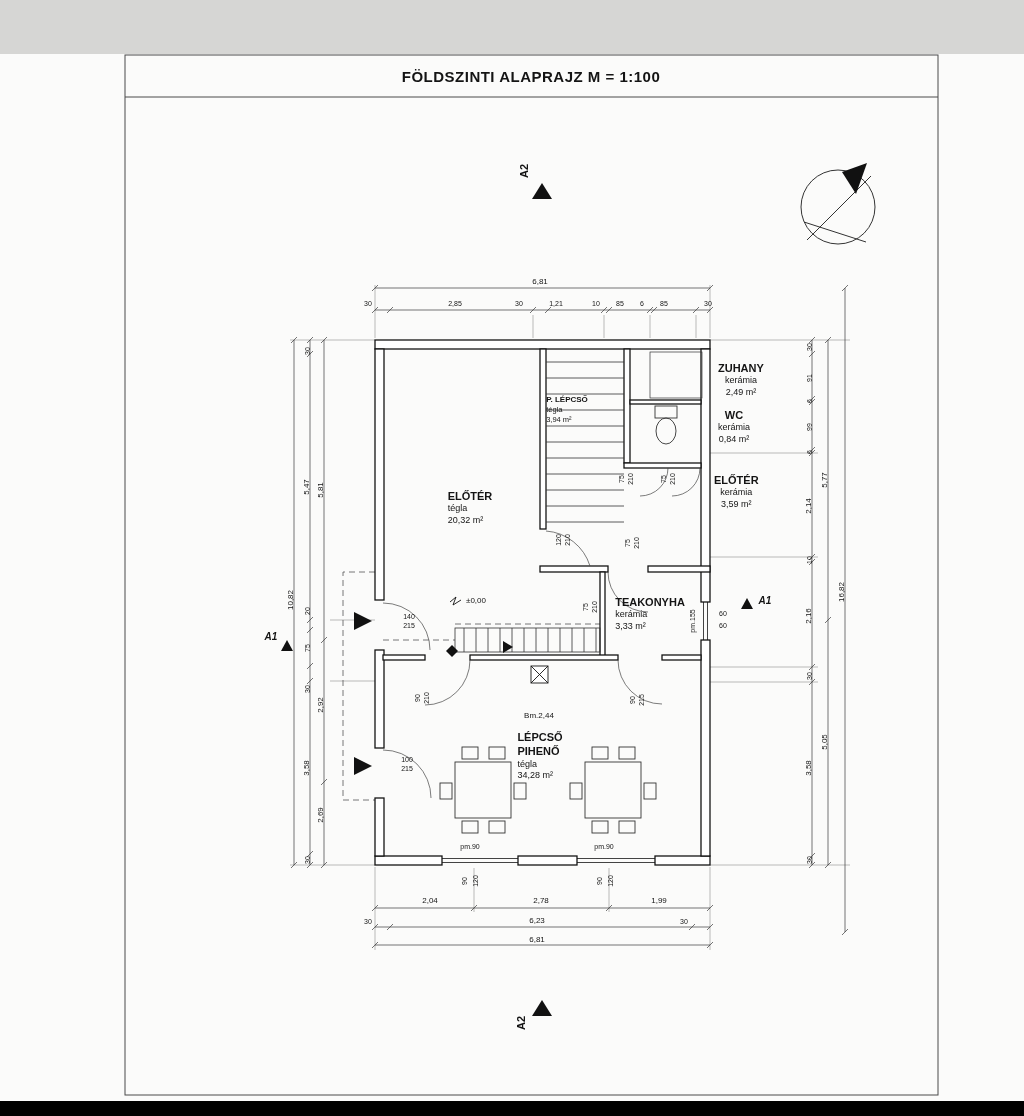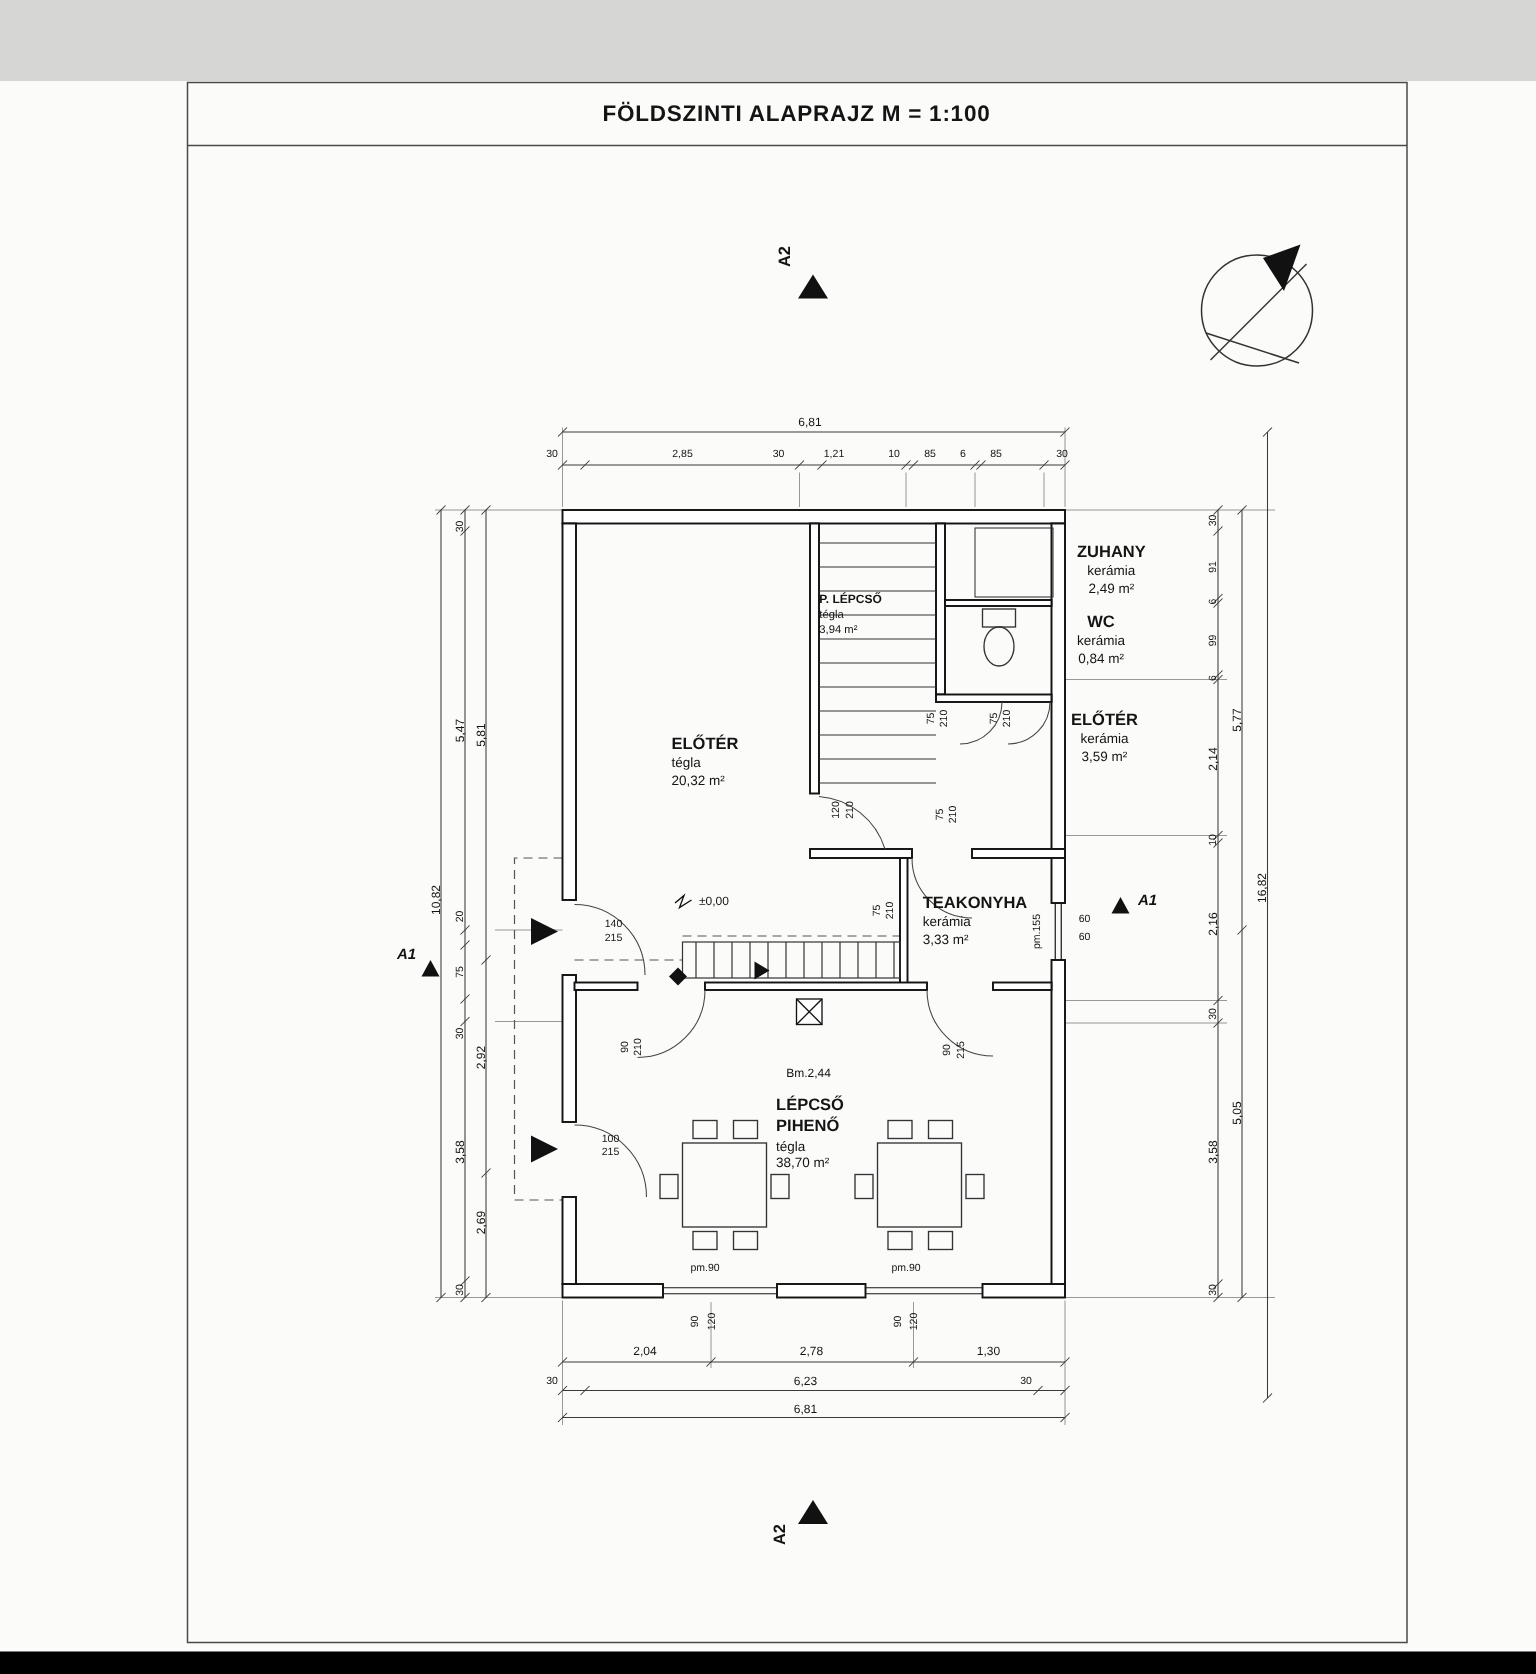--- a/index.html
+++ b/index.html
@@ -273,21 +273,21 @@
   <div class="lbl s7" style="left:519px;top:303px">30</div>
   <div class="lbl s7" style="left:556px;top:303px">1,21</div>
   <div class="lbl s7" style="left:596px;top:303px">10</div>
   <div class="lbl s7" style="left:620px;top:303px">85</div>
   <div class="lbl s7" style="left:642px;top:303px">6</div>
   <div class="lbl s7" style="left:664px;top:303px">85</div>
   <div class="lbl s7" style="left:708px;top:303px">30</div>
 
   <div class="lbl s8" style="left:430px;top:901px">2,04</div>
   <div class="lbl s8" style="left:541px;top:901px">2,78</div>
-  <div class="lbl s8" style="left:659px;top:901px">1,30</div>
+  <div class="lbl s8" style="left:659px;top:901px">1,99</div>
   <div class="lbl s7" style="left:368px;top:921px">30</div>
   <div class="lbl s8" style="left:537px;top:921px">6,23</div>
   <div class="lbl s7" style="left:684px;top:921px">30</div>
   <div class="lbl s8" style="left:537px;top:940px">6,81</div>
   <div class="lbl v s7" style="left:464px;top:881px">90</div>
   <div class="lbl v s7" style="left:475px;top:881px">120</div>
   <div class="lbl v s7" style="left:599px;top:881px">90</div>
   <div class="lbl v s7" style="left:610px;top:881px">120</div>
 
   <div class="lbl v s8" style="left:291px;top:600px">10,82</div>
@@ -344,21 +344,21 @@
   </div>
   <div class="block" style="left:650px;top:614px">
     <div class="rn">TEAKONYHA</div>
     <div class="rs">kerámia</div>
     <div class="rs">3,33 m²</div>
   </div>
   <div class="block" style="left:540px;top:756px">
     <div class="rn">LÉPCSŐ</div>
     <div class="rn">PIHENŐ</div>
     <div class="rs">tégla</div>
-    <div class="rs">38,70 m²</div>
+    <div class="rs">34,28 m²</div>
   </div>
 
   <div class="lbl s8" style="left:476px;top:601px">±0,00</div>
   <div class="lbl s8" style="left:539px;top:716px">Bm.2,44</div>
   <div class="stack" style="left:409px;top:622px">
     <div>140</div>
     <div>215</div>
   </div>
   <div class="stack" style="left:407px;top:765px">
     <div>100</div>

